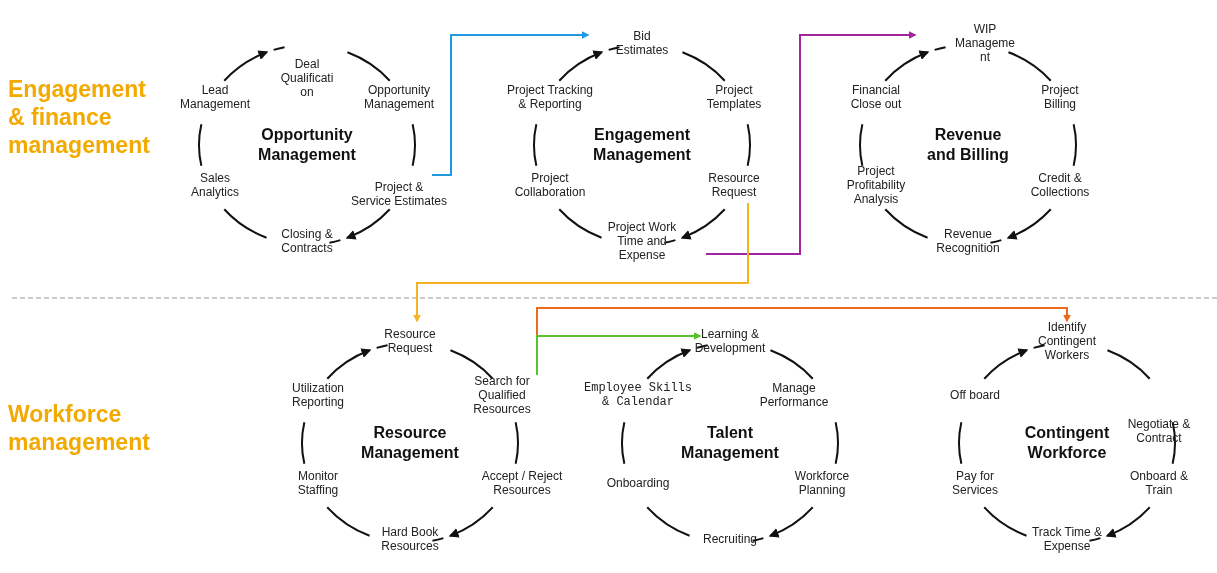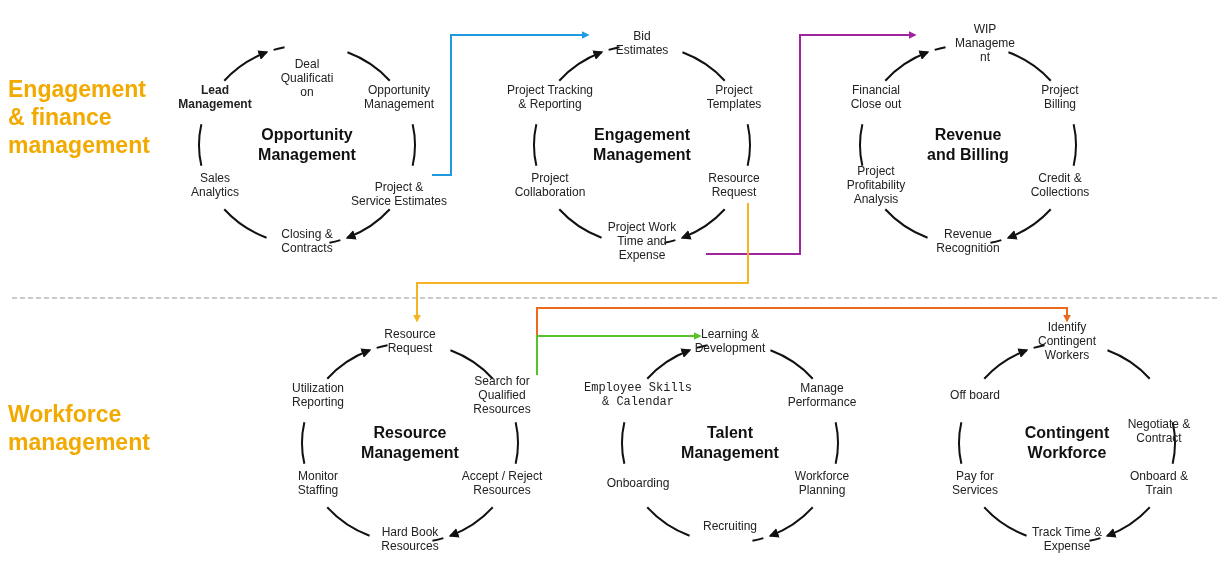--- a/index.html
+++ b/index.html
@@ -109,21 +109,21 @@
 Qualificati
 on</div>
     <div class="step" style="left: 399px; top: 97px;">Opportunity
 Management</div>
     <div class="step" style="left: 399px; top: 194px;">Project &amp;
 Service Estimates</div>
     <div class="step" style="left: 307px; top: 241px;">Closing &amp;
 Contracts</div>
     <div class="step" style="left: 215px; top: 185px;">Sales
 Analytics</div>
-    <div class="step" style="left: 215px; top: 97px; font-weight: bold;">Lead
+    <div class="step" style="left: 215px; top: 97px;">Lead
 Management</div>
   </div>
   <div id="cycle-1">
     <div class="center" style="left: 642px; top: 145px;">Engagement
 Management</div>
     <div class="step" style="left: 642px; top: 43px;">Bid
 Estimates</div>
     <div class="step" style="left: 734px; top: 97px;">Project
 Templates</div>
     <div class="step" style="left: 734px; top: 185px;">Resource
@@ -155,39 +155,39 @@
 Close out</div>
   </div>
   <div id="cycle-3">
     <div class="center" style="left: 410px; top: 443px;">Resource
 Management</div>
     <div class="step" style="left: 410px; top: 341px;">Resource
 Request</div>
     <div class="step" style="left: 502px; top: 395px;">Search for
 Qualified
 Resources</div>
-    <div class="step" style="left: 502px; top: 483px;">Accept / Reject
+    <div class="step" style="left: 522px; top: 483px;">Accept / Reject
 Resources</div>
     <div class="step" style="left: 410px; top: 539px;">Hard Book
 Resources</div>
     <div class="step" style="left: 318px; top: 483px;">Monitor
 Staffing</div>
     <div class="step" style="left: 318px; top: 395px;">Utilization
 Reporting</div>
   </div>
   <div id="cycle-4">
     <div class="center" style="left: 730px; top: 443px;">Talent
 Management</div>
     <div class="step" style="left: 730px; top: 341px;">Learning &amp;
 Development</div>
-    <div class="step" style="left: 822px; top: 395px;">Manage
+    <div class="step" style="left: 794px; top: 395px;">Manage
 Performance</div>
     <div class="step" style="left: 822px; top: 483px;">Workforce
 Planning</div>
-    <div class="step" style="left: 730px; top: 526px;">Recruiting</div>
+    <div class="step" style="left: 730px; top: 539px;">Recruiting</div>
     <div class="step" style="left: 638px; top: 483px;">Onboarding</div>
     <div class="step" style="left: 638px; top: 395px; font-family: Liberation Mono, monospace;">Employee Skills
 &amp; Calendar</div>
   </div>
   <div id="cycle-5">
     <div class="center" style="left: 1067px; top: 443px;">Contingent
 Workforce</div>
     <div class="step" style="left: 1067px; top: 341px;">Identify
 Contingent
 Workers</div>

